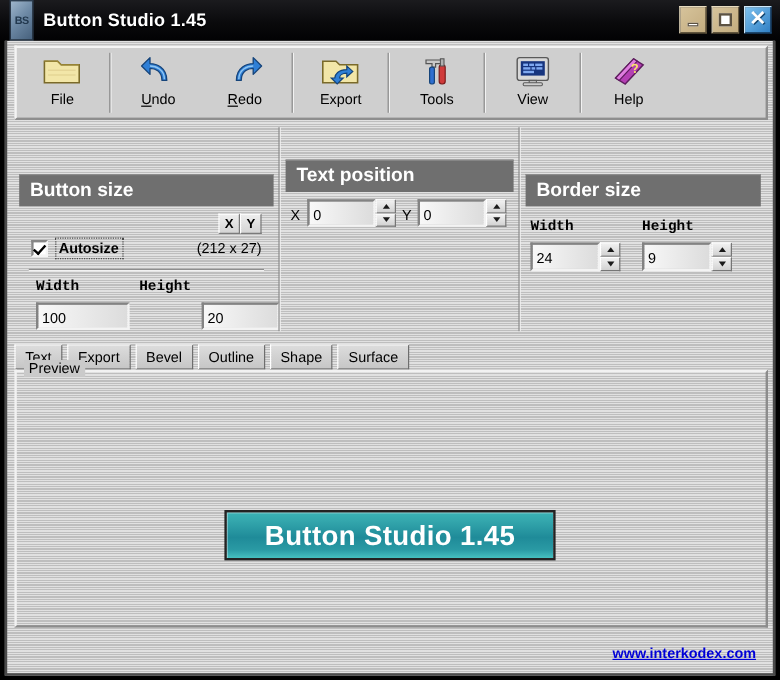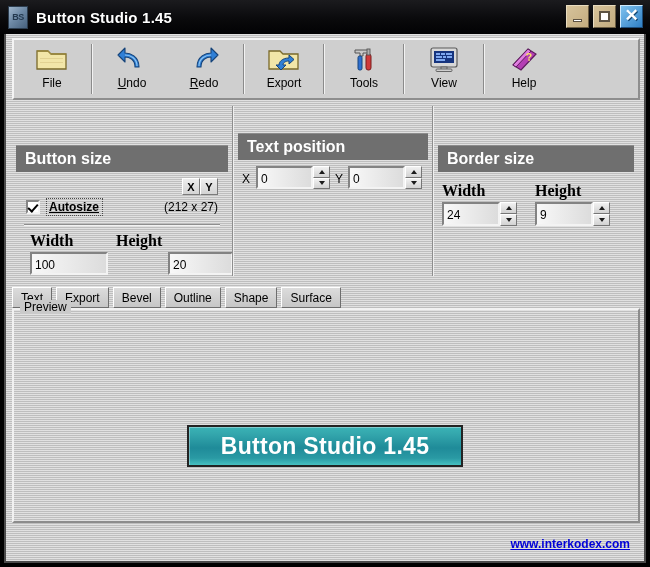--- a/index.html
+++ b/index.html
@@ -19,21 +19,21 @@
   }
 
   
   .titlebar {
     position: absolute; left: 0; top: 0;
     width: 650px; height: 34px;
     background: linear-gradient(to bottom, #1b1b1e 0%, #141417 22%, #0a0a0c 55%, #020203 100%);
     display: flex; align-items: center;
   }
   .title-icon {
-    width: 20px; height: 23px;
+    width: 20px; height: 34px;
     margin-left: 8px; margin-right: 8px;
     background: linear-gradient(135deg, #9fb6cc 0%, #6e8aa6 45%, #46607c 100%);
     border: 1px solid #2c3d4f;
     box-sizing: border-box;
     display: flex; align-items: center; justify-content: center;
     font-size: 9px; font-weight: bold; color: #23394f;
     letter-spacing: -0.5px;
     font-family: "Liberation Sans", sans-serif;
   }
   .title-text {
@@ -149,22 +149,22 @@
   .panel-body { position: relative; }
   .v-divider {
     position: absolute;
     width: 2px;
     border-left: 1px solid #8e8e8e;
     border-right: 1px solid #f0f0f0;
     box-sizing: border-box;
   }
 
   .lbl {
-    font-size: 16px; font-weight: bold; color: #000;
-    font-family: Liberation Serif, serif;
+    font-size: 12px; font-weight: bold; color: #000;
+    font-family: Liberation Mono, monospace;
   }
   .lbl-plain {
     font-size: 12px; color: #000;
     font-family: "Liberation Sans", sans-serif;
   }
 
   .tfield {
     background: linear-gradient(to right, #f8f8f8 0%, #dcdcdc 100%);
     border-top: 2px solid #838383;
     border-left: 2px solid #838383;
@@ -224,21 +224,20 @@
     border-right: 2px solid #000;
     border-bottom: 2px solid #000;
     transform: rotate(42deg);
   }
   .cb-label {
     font-size: 12px; font-weight: bold; color: #000;
     margin-left: 6px;
     border: 1px dotted #4a4a4a;
     padding: 1px 3px 1px 2px;
     font-family: "Liberation Sans", sans-serif;
-    text-decoration: underline;
   }
 
   .xy-btns { display: flex; }
   .xy-btn {
     width: 18px; height: 17px;
     background: linear-gradient(to bottom, #ededed 0%, #d4d4d4 100%);
     border-top: 1px solid #ffffff;
     border-left: 1px solid #ffffff;
     border-right: 1px solid #7a7a7a;
     border-bottom: 1px solid #7a7a7a;

